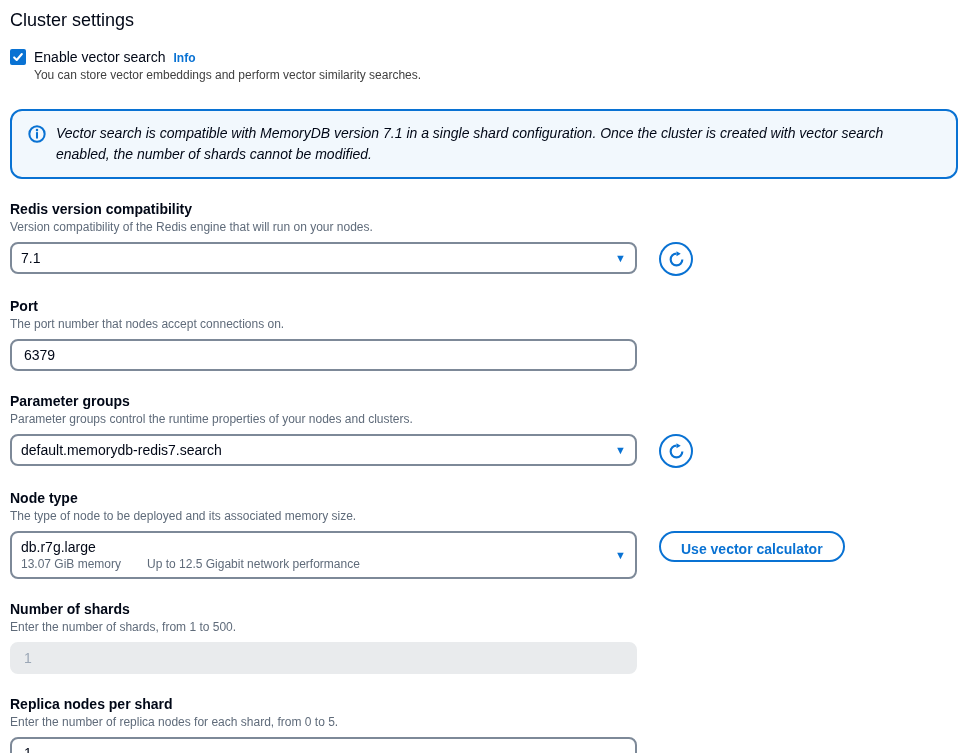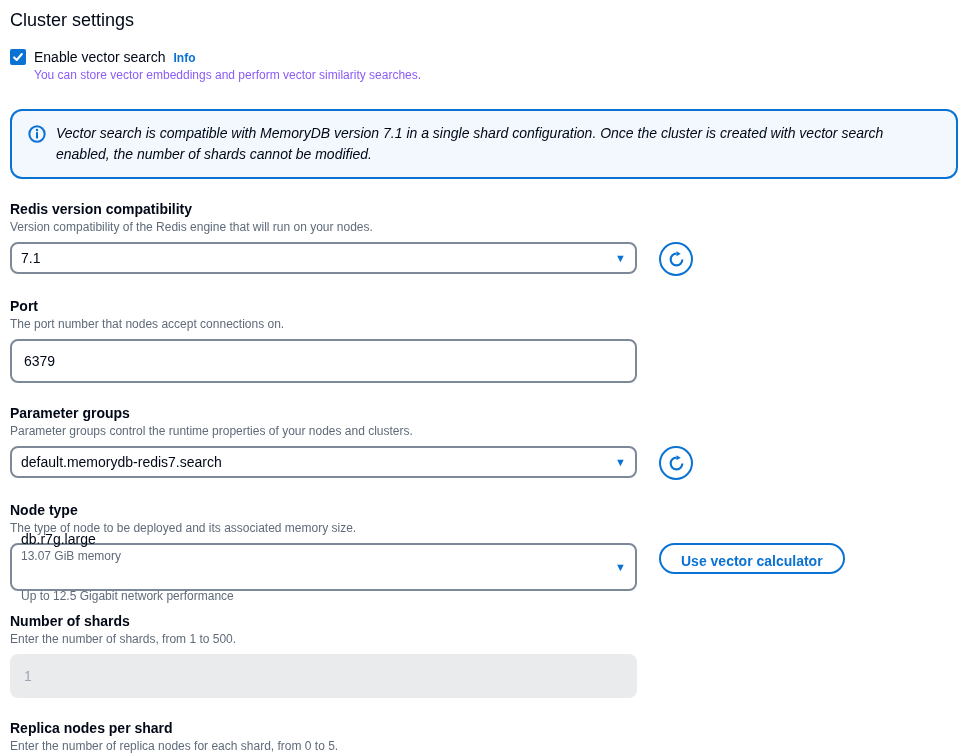--- a/index.html
+++ b/index.html
@@ -21,21 +21,21 @@
   .checkbox {
     width: 16px; height: 16px; background: #0972d3; border-radius: 2px;
     display: inline-flex; align-items: center; justify-content: center;
     flex: 0 0 auto; cursor: pointer;
   }
   .vs-label { font-size: 14px; color: #000716; }
   .info-link {
     color: #0972d3; font-weight: 700; font-size: 12px; text-decoration: none; cursor: pointer;
   }
   .vs-desc {
-    margin: 2px 0 0 24px; font-size: 12px; color: #8b5cf6; line-height: 16px;
+    margin: 2px 0 0 24px; font-size: 12px; color: #404040; line-height: 16px;
   }
 
   
   .alert {
     margin-top: 26px; width: 948px;
     border: 2px solid #0972d3; background: #f2f8fd; border-radius: 12px;
     padding: 12px 16px; display: flex; gap: 10px; align-items: flex-start; font-style: italic;
   }
   .alert-icon { flex: 0 0 auto; margin-top: 2px; line-height: 0; }
   .alert-text { font-size: 14px; line-height: 21px; color: #000716; max-width: 880px; }
@@ -51,24 +51,24 @@
     background: #ffffff; font-size: 14px; color: #000716;
     font-family: "Liberation Sans", sans-serif;
   }
   .select {
     height: 32px; padding: 0 9px;
     display: flex; align-items: center; justify-content: space-between;
     cursor: pointer;
   }
   .select.tall { height: 48px; }
   .select-stack { display: flex; flex-direction: column; justify-content: center; gap: 2px; }
-  .select-secondary { font-size: 12px; color: #5f6b7a; display: flex; gap: 26px; flex-direction: column; }
+  .select-secondary { font-size: 12px; color: #5f6b7a; display: flex; gap: 26px; }
   .arrow { color: #0972d3; font-size: 11px; line-height: 1; flex: 0 0 auto; }
 
-  .text-input { height: 44px; padding: 0 12px; outline: none; }
+  .text-input { height: 32px; padding: 0 12px; outline: none; }
   .text-input:disabled, .text-input.disabled {
     background: #e9ebed; border-color: #e9ebed; color: #9ba7b6;
   }
 
   .refresh-btn {
     width: 34px; height: 34px; border: 2px solid #0972d3; border-radius: 50%;
     background: #ffffff; display: flex; align-items: center; justify-content: center;
     cursor: pointer; padding: 0; flex: 0 0 auto;
   }
 

